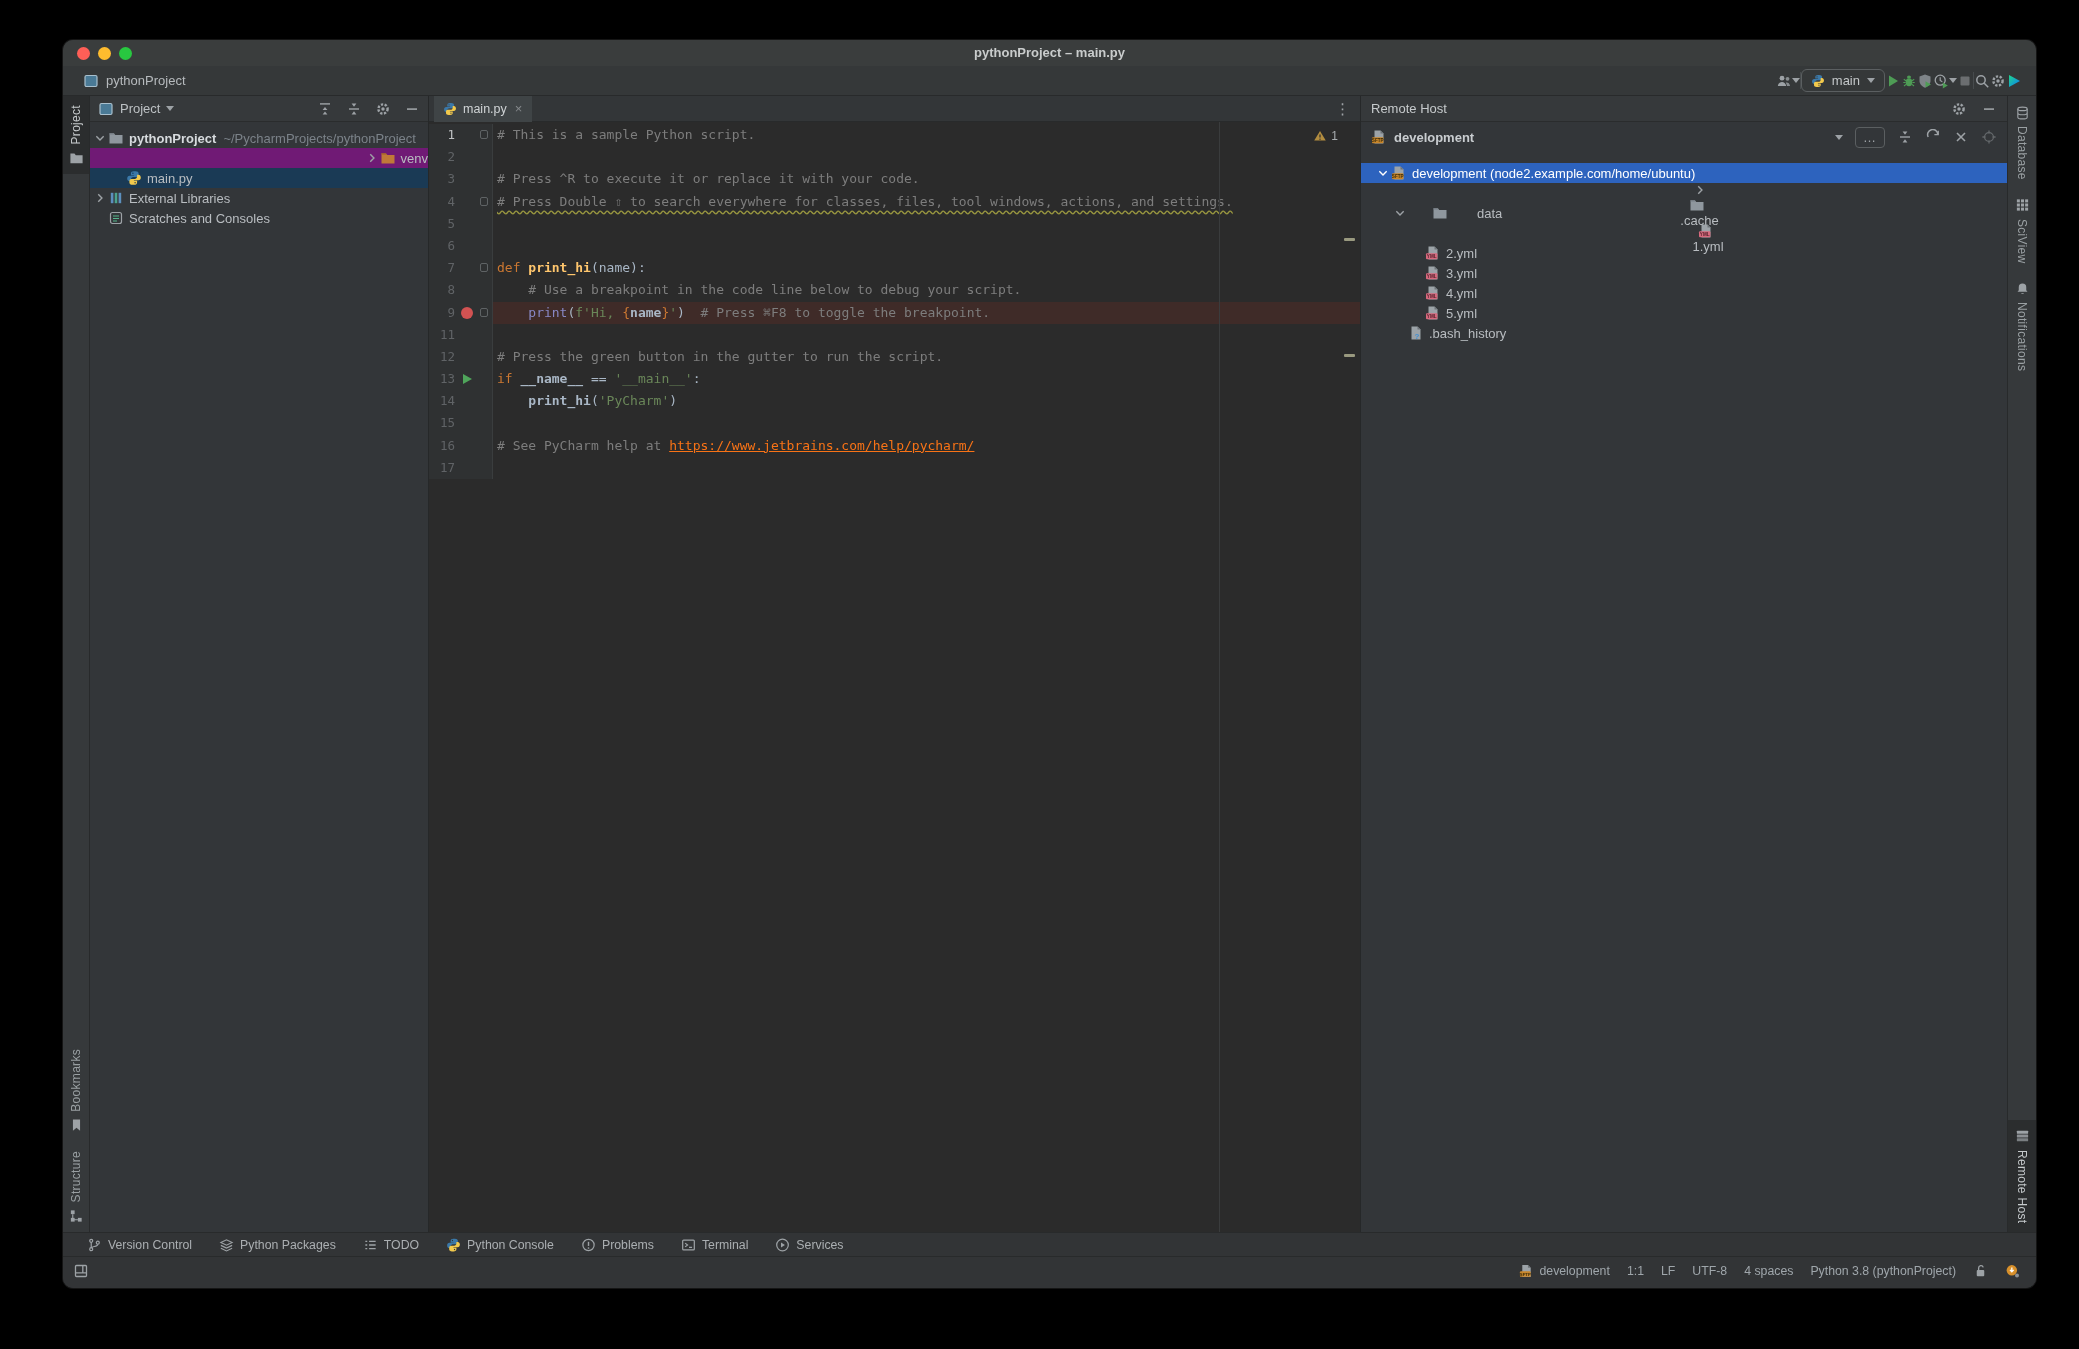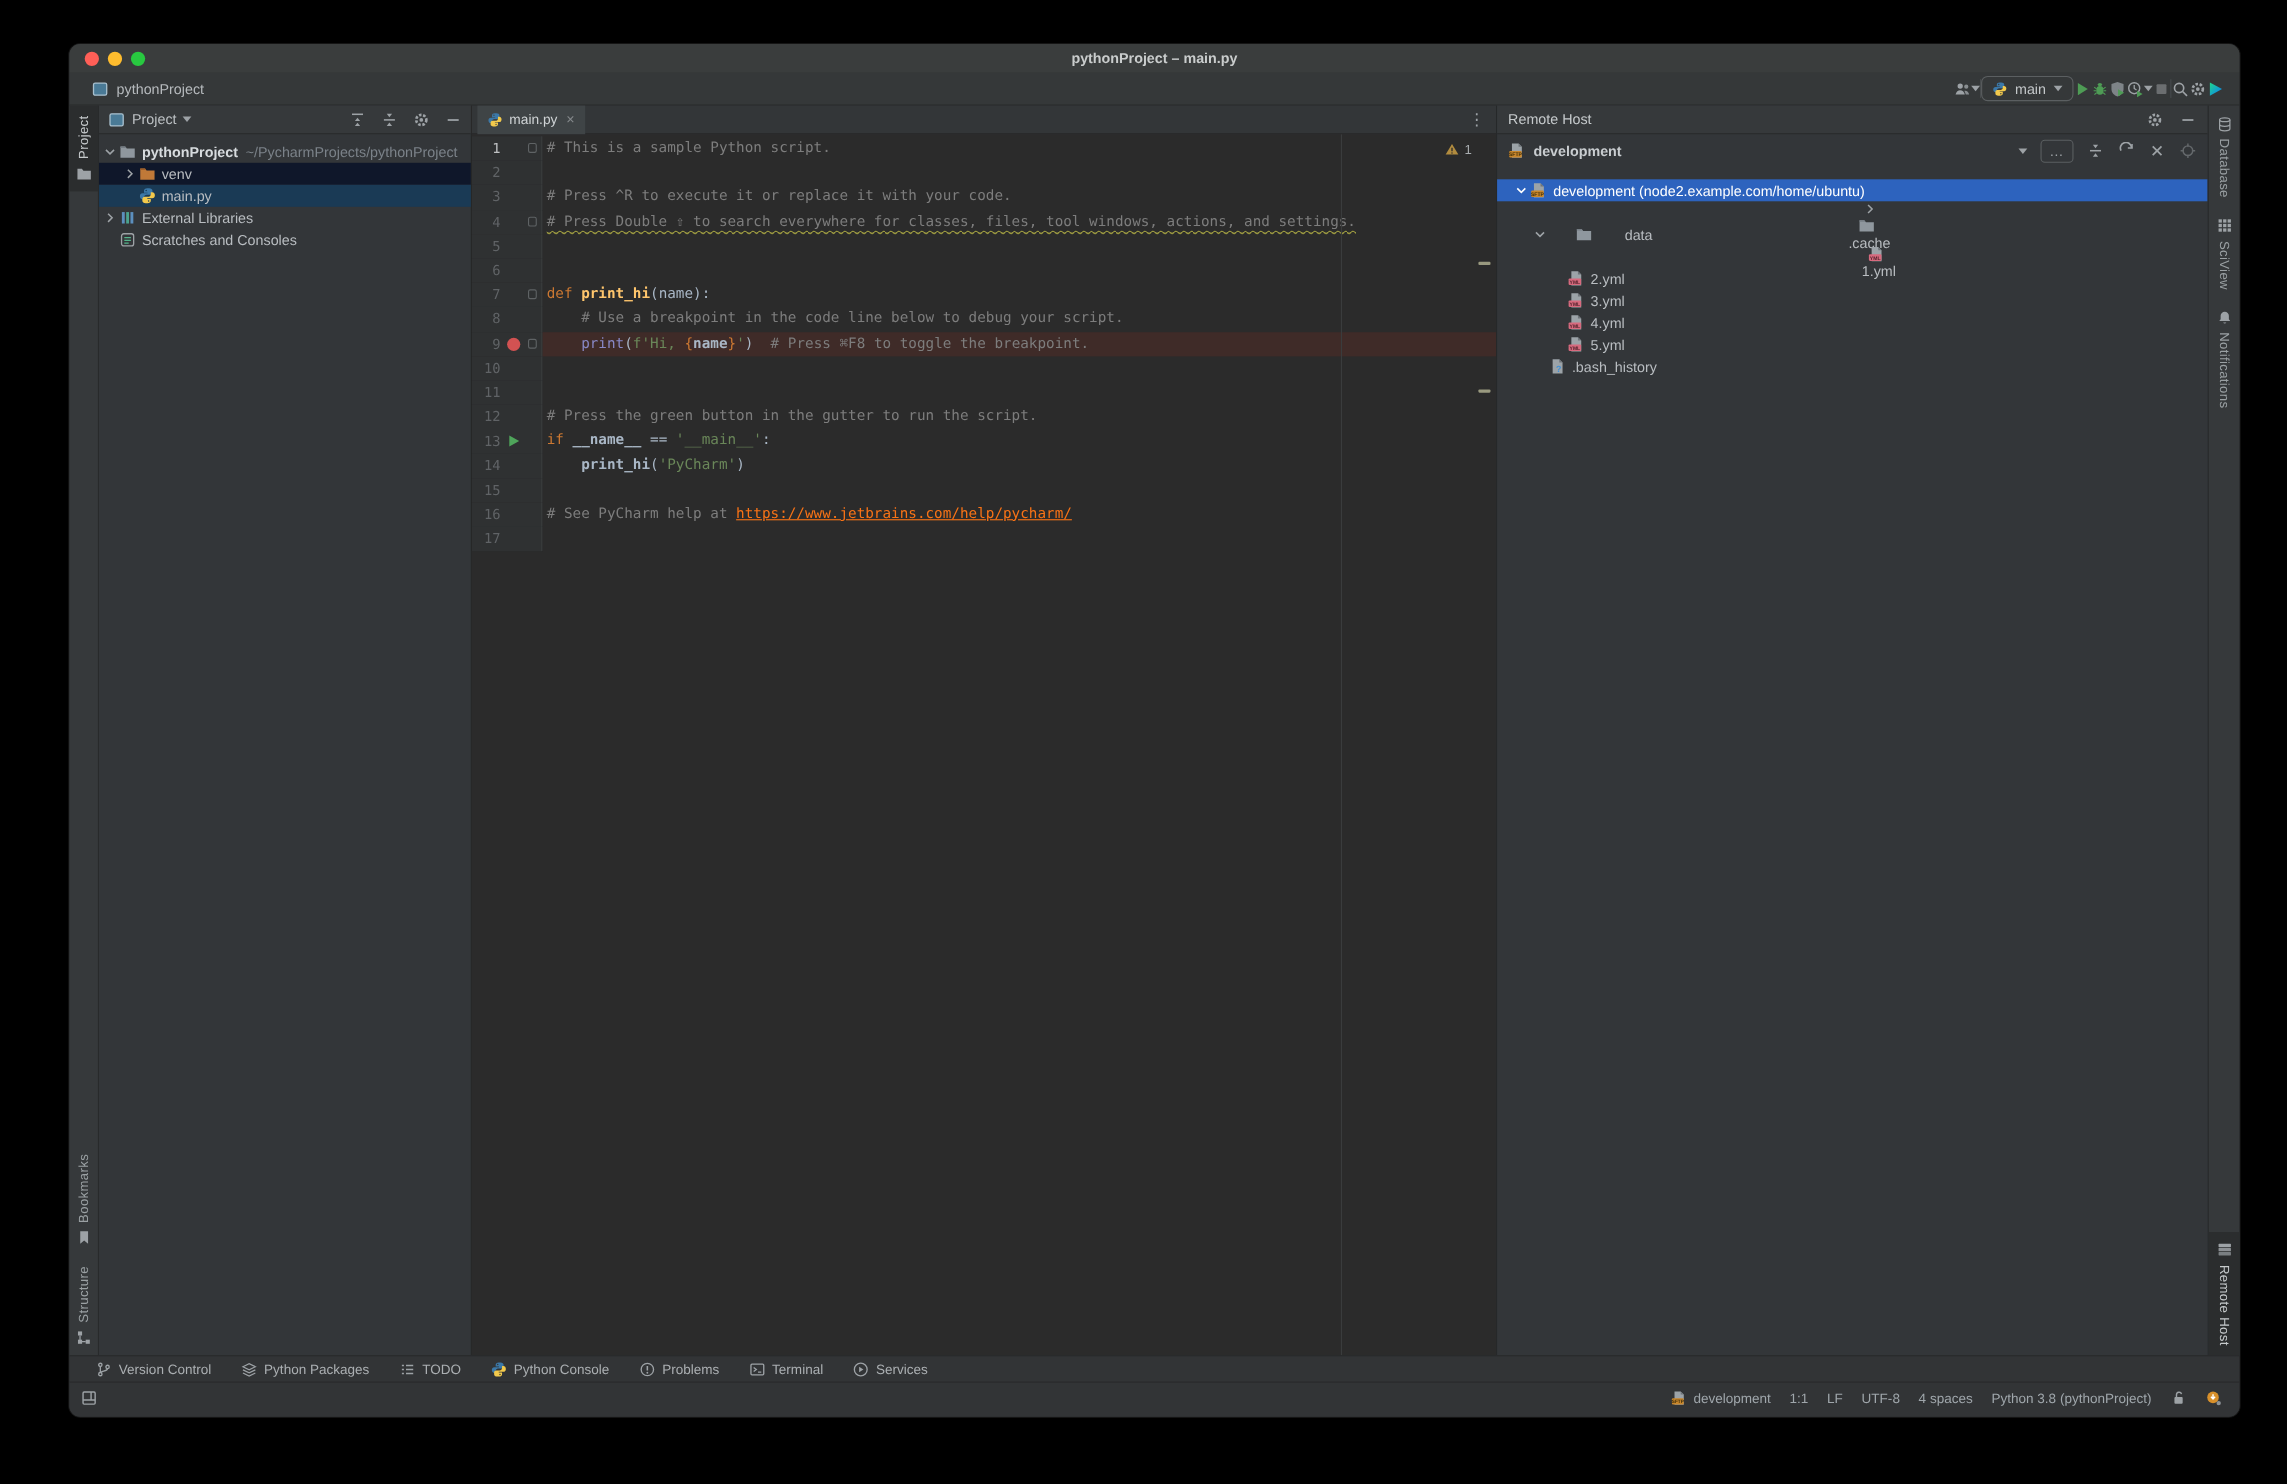--- a/index.html
+++ b/index.html
@@ -44,21 +44,21 @@
 
   
   #project-panel { width:339px; flex:none; background:#333639; display:flex; flex-direction:column; border-right:1px solid #262829; }
   .panel-header { height:26px; flex:none; display:flex; align-items:center; padding:0 8px; background:#36393B; border-bottom:1px solid #2A2C2D; }
   #project-header { gap:6px; color:#BCC0C3; font-size:13px; }
   #project-header .hdr-icons { margin-left:auto; display:flex; align-items:center; gap:13px; }
   .tree { padding-top:6px; }
   .trow { height:20px; display:flex; align-items:center; font-size:13px; color:#B9BDC1; white-space:nowrap; }
   .trow .chev { width:16px; flex:none; display:flex; justify-content:center; }
   .trow .ticon { width:16px; height:16px; flex:none; margin-right:5px; }
-  .trow.excluded { background:#0f172a; }
+  .trow.excluded { background:#701a75;justify-content:flex-end; }
   .trow.sel-inactive { background:#1A3A55; }
   .trow.sel-active { background:#2D63BE; color:#FFFFFF; }
   .trow .tpath { color:#7B8289; margin-left:7px; }
   .trow .bold { font-weight:bold; color:#D7DBDE; }
 
   
   #editor { flex:1; min-width:0; background:#2B2B2B; display:flex; flex-direction:column; position:relative; }
   #tabbar { height:26px; flex:none; background:#333638; border-bottom:1px solid #282A2B; display:flex; align-items:center; }
   #tab-main { height:26px; display:flex; align-items:center; gap:6px; background:#3F4446; padding:0 10px 0 9px;
               margin-left:5px; color:#CFD3D5; font-size:12.5px; }
@@ -413,26 +413,20 @@
               <div class="code-line hl-breakpoint">
                 <div class="gutter">
                   <span class="ln">9</span>
                   <span class="gmark-bp"></span>
                   <span class="gmark-fold"></span>
                 </div>
                 <div class="code-text"><span class="tk-txt">    </span><span class="tk-builtin">print</span><span class="tk-txt">(</span><span class="tk-str">f'Hi, </span><span class="tk-brace">{</span><span class="tk-bold">name</span><span class="tk-brace">}</span><span class="tk-str">'</span><span class="tk-txt">)</span><span class="tk-com">  # Press ⌘F8 to toggle the breakpoint.</span></div>
               </div>
               <div class="code-line">
                 <div class="gutter">
-                  <span class="ln">10</span>
-                </div>
-                <div class="code-text"></div>
-              </div>
-              <div class="code-line">
-                <div class="gutter">
                   <span class="ln">11</span>
                 </div>
                 <div class="code-text"></div>
               </div>
               <div class="code-line">
                 <div class="gutter">
                   <span class="ln">12</span>
                 </div>
                 <div class="code-text"><span class="tk-com"># Press the green button in the gutter to run the script.</span></div>
               </div>

